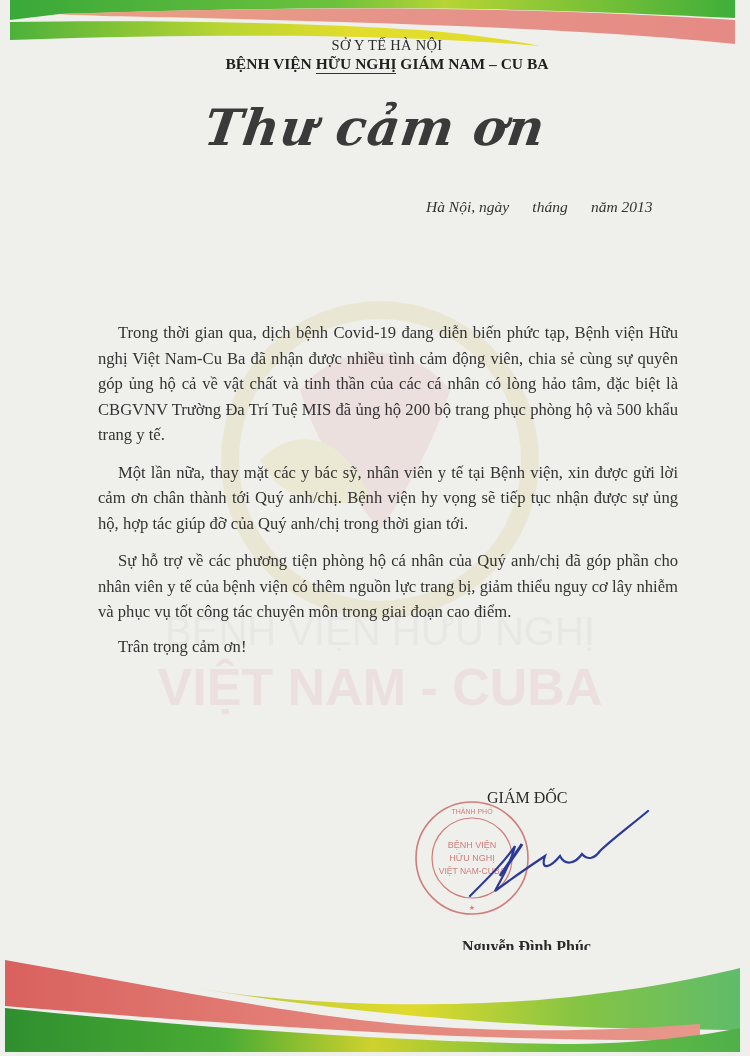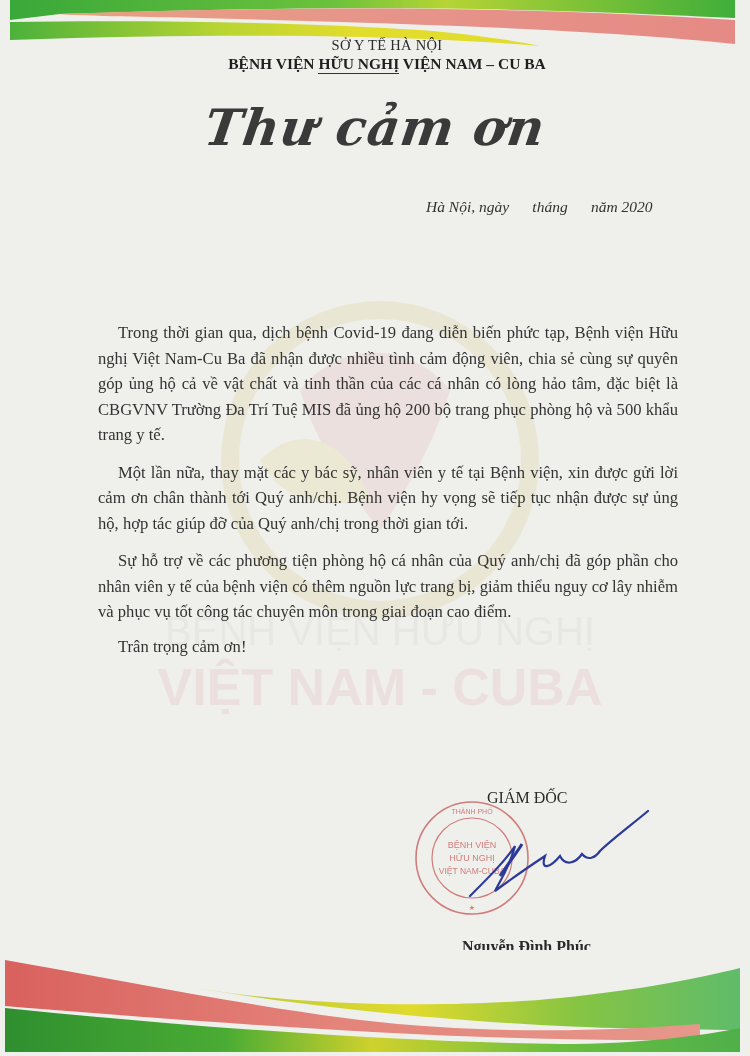--- a/index.html
+++ b/index.html
@@ -81,26 +81,26 @@
   <svg class="watermark" viewBox="0 0 460 440">
     <circle cx="230" cy="160" r="150" fill="none" stroke="#c9b84a" stroke-width="18"></circle>
     <path d="M150,90 C190,40 260,40 300,90 C280,160 230,230 230,230 C230,230 170,160 150,90 Z" fill="#d48a88"></path>
     <path d="M110,160 C150,120 200,140 220,200 C170,210 130,200 110,160 Z" fill="#d9c24a"></path>
     <text x="230" y="345" text-anchor="middle" font-family="Liberation Sans, sans-serif" font-size="40" fill="#b8b8b8">BỆNH VIỆN HỮU NGHỊ</text>
     <text x="230" y="405" text-anchor="middle" font-family="Liberation Sans, sans-serif" font-size="52" font-weight="bold" fill="#d48a88">VIỆT NAM - CUBA</text>
   </svg>
 
   <div class="header">
     <div class="agency">SỞ Y TẾ HÀ NỘI</div>
-    <div class="hospital"><span>BỆNH VIỆN </span><span class="ul">HỮU NGHỊ</span><span> VIỆN NAM – CU BA</span></div>
+    <div class="hospital"><span>BỆNH VIỆN </span><span class="ul">HỮU NGHỊ</span><span> GIÁM NAM – CU BA</span></div>
   </div>
 
   <div class="title">Thư cảm ơn</div>
 
-  <div class="dateline">Hà Nội, ngày      tháng      năm 2020</div>
+  <div class="dateline">Hà Nội, ngày      tháng      năm 2013</div>
 
 
   <div class="body-text">
     <p>Trong thời gian qua, dịch bệnh Covid-19 đang diễn biến phức tạp, Bệnh viện Hữu nghị Việt Nam-Cu Ba đã nhận được nhiều tình cảm động viên, chia sẻ cùng sự quyên góp ủng hộ cả về vật chất và tinh thần của các cá nhân có lòng hảo tâm, đặc biệt là CBGVNV Trường Đa Trí Tuệ MIS đã ủng hộ 200 bộ trang phục phòng hộ và 500 khẩu trang y tế.</p>
     <p>Một lần nữa, thay mặt các y bác sỹ, nhân viên y tế tại Bệnh viện, xin được gửi lời cảm ơn chân thành tới Quý anh/chị. Bệnh viện hy vọng sẽ tiếp tục nhận được sự ủng hộ, hợp tác giúp đỡ của Quý anh/chị trong thời gian tới.</p>
     <p>Sự hỗ trợ về các phương tiện phòng hộ cá nhân của Quý anh/chị đã góp phần cho nhân viên y tế của bệnh viện có thêm nguồn lực trang bị, giảm thiểu nguy cơ lây nhiễm và phục vụ tốt công tác chuyên môn trong giai đoạn cao điểm.</p>
     <p class="closing">Trân trọng cảm ơn!</p>
   </div>
 
   <div class="signature-block">

